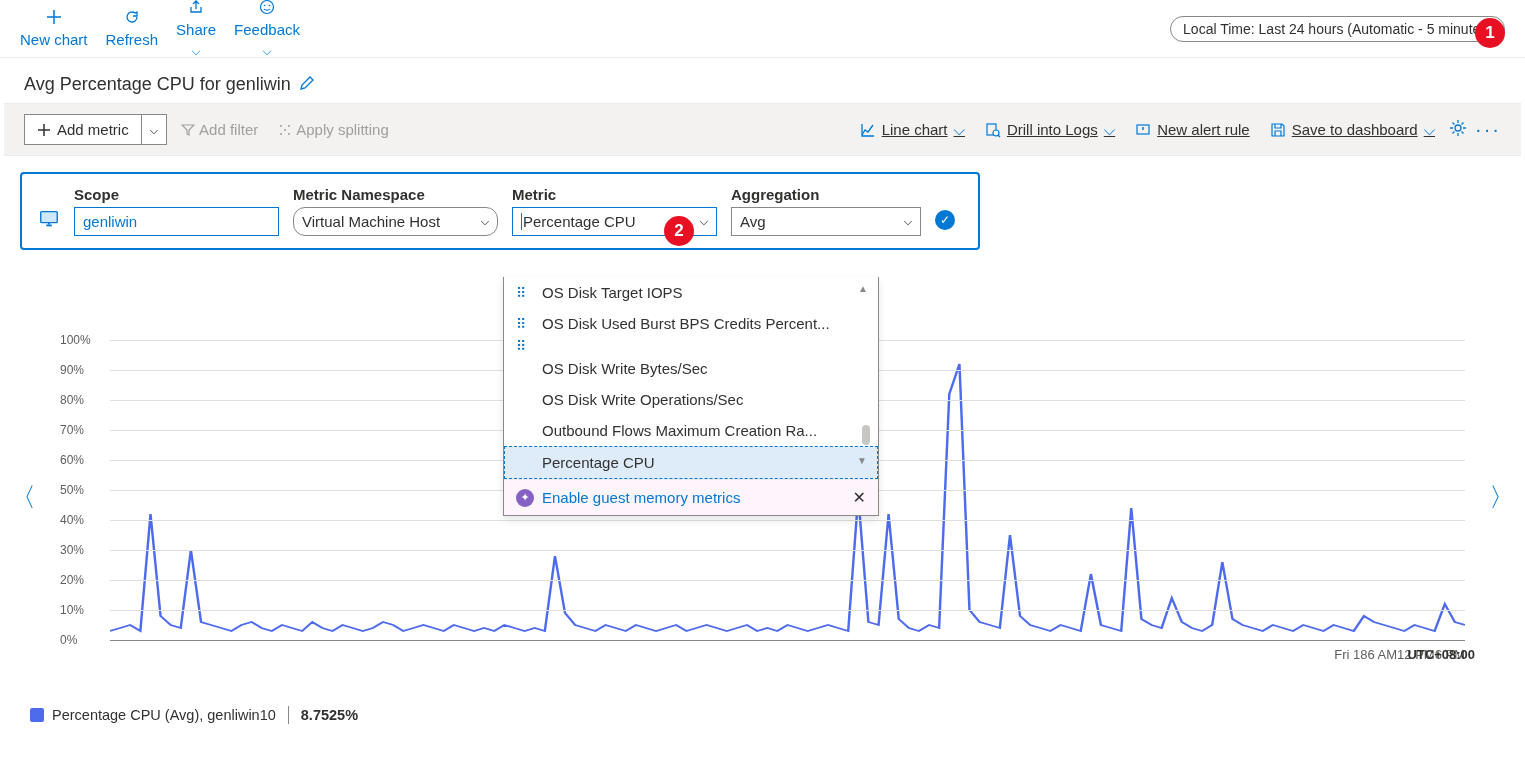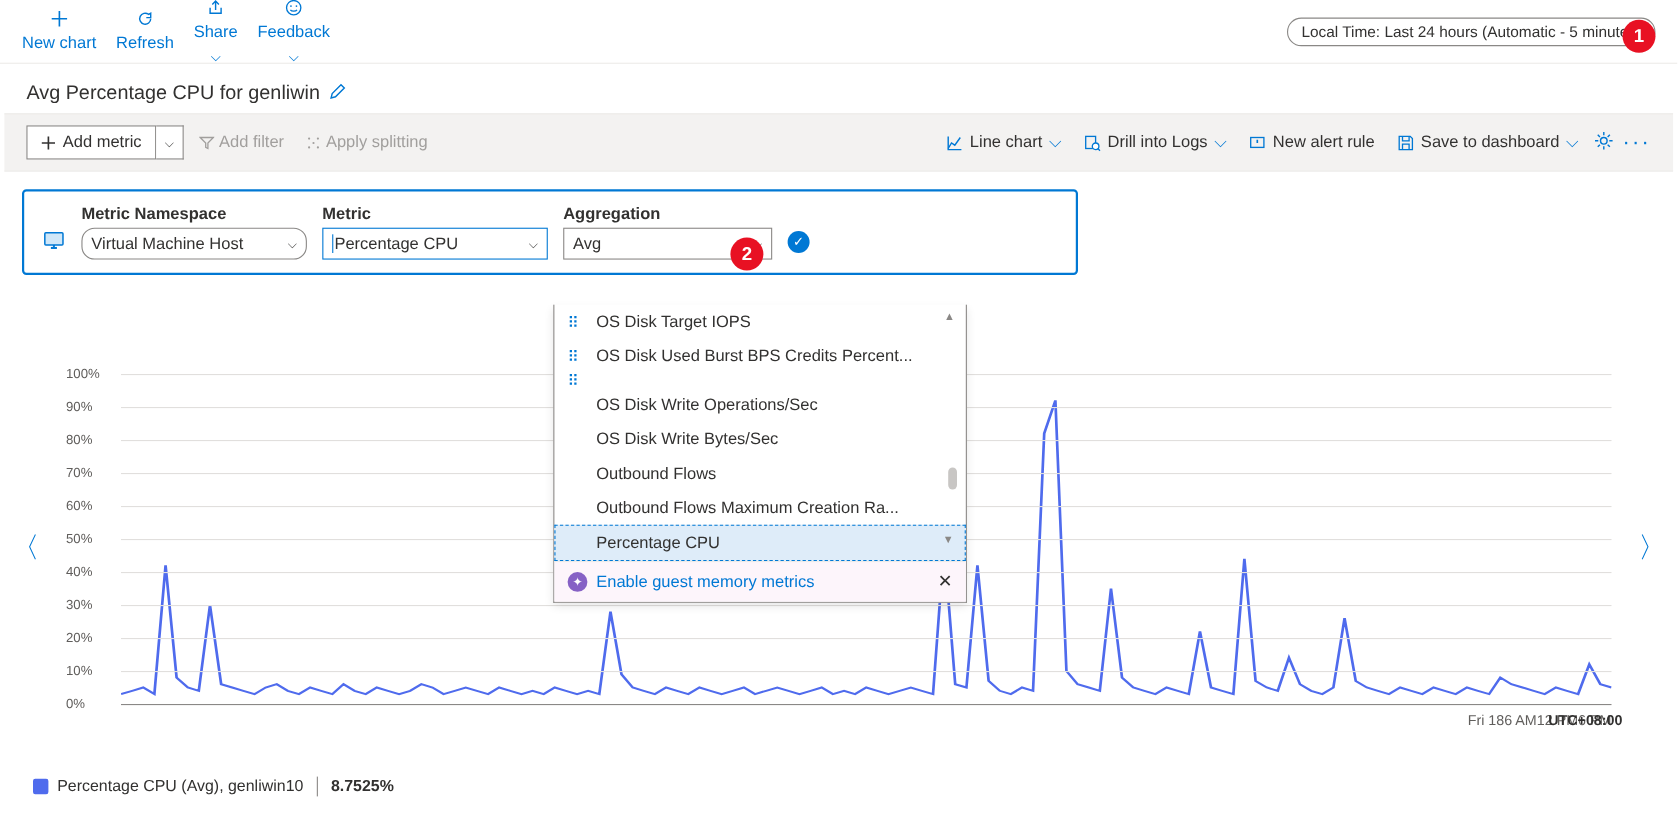--- a/index.html
+++ b/index.html
@@ -64,21 +64,21 @@
     margin: 0 4px;
   }
   .add-metric-btn {
     background: #fff; border: 1px solid #8a8886;
     padding: 6px 12px; display: flex; align-items: center; gap: 6px;
     cursor: pointer; font-size: 15px;
   }
   .add-metric-caret { background: #fff; border: 1px solid #8a8886; border-left: none; padding: 6px 8px; cursor: pointer; }
   .disabled-btn { color: #a19f9d; display: flex; align-items: center; gap: 4px; font-size: 15px; cursor: default; padding: 0 6px; }
   .toolbar-spacer { flex: 1; }
-  .tb-btn { display: flex; align-items: center; gap: 6px; color: #323130; cursor: pointer; font-size: 15px; padding: 0 6px; }
+  .tb-btn { display: flex; align-items: center; gap: 6px; color: #323130; cursor: pointer; font-size: 15px; padding: 0 6px; text-decoration: underline; }
   .tb-btn svg, .cmd-btn svg { flex-shrink: 0; }
   .blue-chev { color: #0078d4; }
   .more-dots { color: #0078d4; font-size: 20px; letter-spacing: 2px; cursor: pointer; }
 
   
   .selector-panel {
     margin: 16px 20px 0;
     border: 2px solid #0078d4;
     border-radius: 4px;
     padding: 12px 16px;
@@ -302,20 +302,26 @@
   <span class="more-dots">···</span>
 </div>
 
 <div class="selector-panel">
   <svg class="vm-icon" viewBox="0 0 24 24">
       <rect x="3" y="4" width="18" height="12" rx="1" stroke="#0078d4" stroke-width="1.5" fill="#d0e7f8"></rect>
       <rect x="9" y="18" width="6" height="2" fill="#0078d4"></rect>
       <rect x="11" y="16" width="2" height="2" fill="#0078d4"></rect>
     </svg>
   <div class="field-group">
+    <div class="field-label">Scope</div>
+    <div class="field-select scope-select">
+      <span>genliwin</span>
+    </div>
+  </div>
+  <div class="field-group">
     <div class="field-label">Metric Namespace</div>
     <div class="field-select ns-select">
       <span>Virtual Machine Host</span>
       <span style="font-size:11px;">⌵</span>
     </div>
   </div>
   <div class="field-group">
     <div class="field-label">Metric</div>
     <div class="field-select metric-select">
       <span style="border-left:1px solid #0078d4;padding-left:1px;">Percentage CPU</span>
@@ -331,23 +337,22 @@
   </div>
   <div class="check-circle">✓</div>
 </div>
 
 <div class="dropdown-list">
   <span class="dd-scroll-up">▲</span>
   <div class="dd-scroll-thumb"></div>
   <div class="dd-item has-icon"><span class="dot-icon">⠿</span><span>OS Disk Target IOPS</span></div>
   <div class="dd-item has-icon"><span class="dot-icon">⠿</span><span>OS Disk Used Burst BPS Credits Percent...</span></div>
   <div class="dd-item has-icon"><span class="dot-icon">⠿</span></div>
+  <div class="dd-item"><span>OS Disk Write Bytes/Sec</span></div>
   <div class="dd-item"><span>OS Disk Write Operations/Sec</span></div>
-  <div class="dd-item"><span>OS Disk Write Bytes/Sec</span></div>
-  <div class="dd-item"><span>Outbound Flows</span></div>
   <div class="dd-item"><span>Outbound Flows Maximum Creation Ra...</span></div>
   <div class="dd-item selected scroll-hint"><span>Percentage CPU</span></div>
   <div class="dd-footer">
     <span class="compass">✦</span>
     <span>Enable guest memory metrics</span>
     <span class="close-x">✕</span>
   </div>
 </div>
 
 <div class="chart-wrap">

